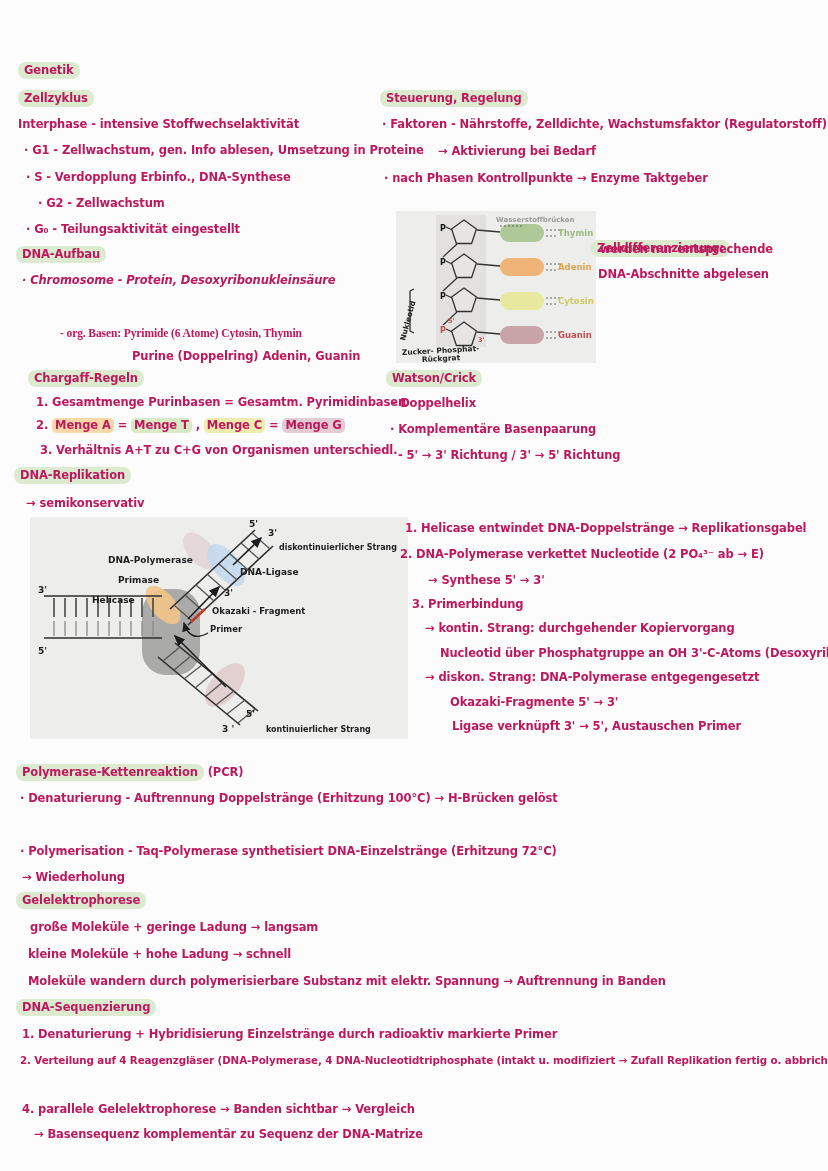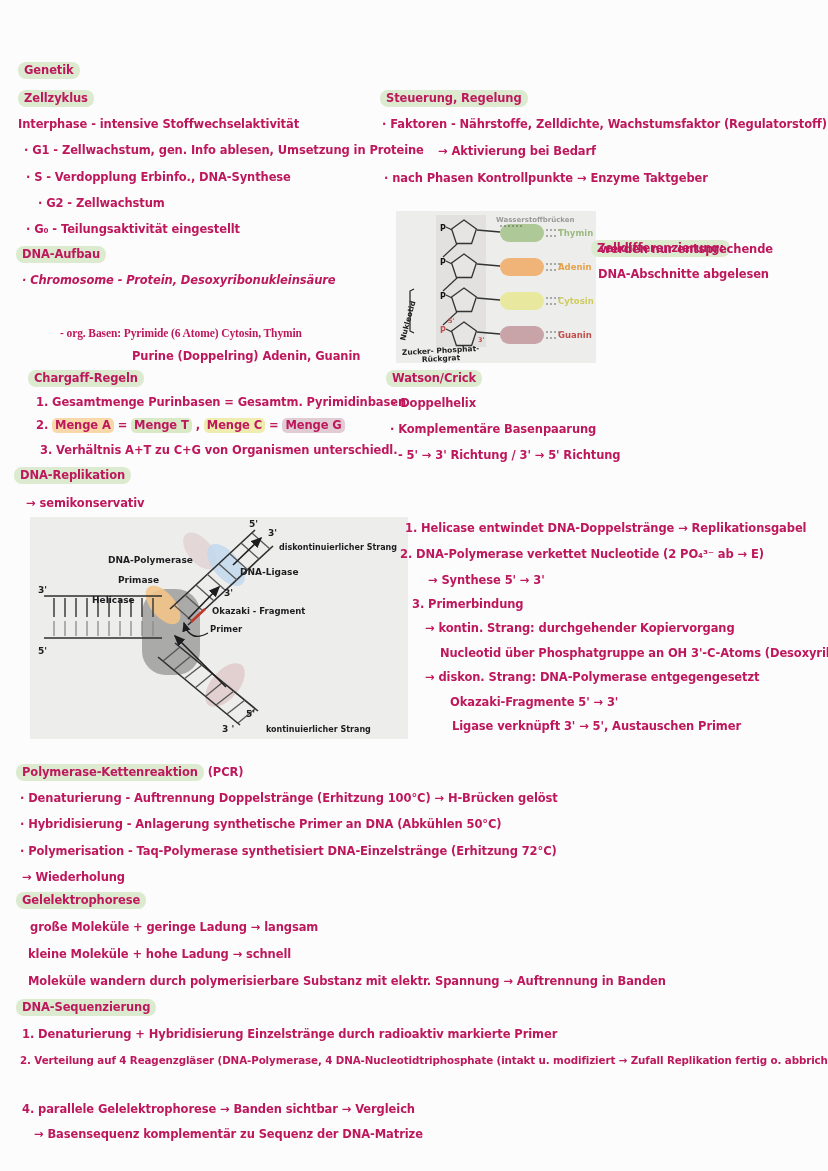--- a/index.html
+++ b/index.html
@@ -247,21 +247,20 @@
   <div class="line" style="left:440px;top:646px;">Nucleotid über Phosphatgruppe an OH 3'-C-Atoms (Desoxyribose)</div>
   <div class="line" style="left:425px;top:670px;">→ diskon. Strang: DNA-Polymerase entgegengesetzt</div>
   <div class="line" style="left:450px;top:695px;">Okazaki-Fragmente 5' → 3'</div>
   <div class="line" style="left:452px;top:719px;">Ligase verknüpft 3' → 5', Austauschen Primer</div>
 
   <div class="line" style="left:20px;top:764px;">
     <span class="hl">Polymerase-Kettenreaktion</span>
     <span>(PCR)</span>
   </div>
   <div class="line" style="left:20px;top:791px;">· Denaturierung - Auftrennung Doppelstränge (Erhitzung 100°C) → H-Brücken gelöst</div>
-  <div class="line" style="left:20px;top:817px;">· Hybridisierung - Anlagerung synthetische Primer an DNA (Abkühlen 50°C)</div>
   <div class="line" style="left:20px;top:844px;">· Polymerisation - Taq-Polymerase synthetisiert DNA-Einzelstränge (Erhitzung 72°C)</div>
   <div class="line" style="left:22px;top:870px;">→ Wiederholung</div>
 
   <div class="line" style="left:20px;top:892px;"><span class="hl">Gelelektrophorese</span></div>
   <div class="line" style="left:30px;top:920px;">große Moleküle + geringe Ladung → langsam</div>
   <div class="line" style="left:28px;top:947px;">kleine Moleküle + hohe Ladung → schnell</div>
   <div class="line" style="left:28px;top:974px;">Moleküle wandern durch polymerisierbare Substanz mit elektr. Spannung → Auftrennung in Banden</div>
 
   <div class="line" style="left:20px;top:999px;"><span class="hl">DNA-Sequenzierung</span></div>
   <div class="line" style="left:22px;top:1027px;">1. Denaturierung + Hybridisierung Einzelstränge durch radioaktiv markierte Primer</div>

